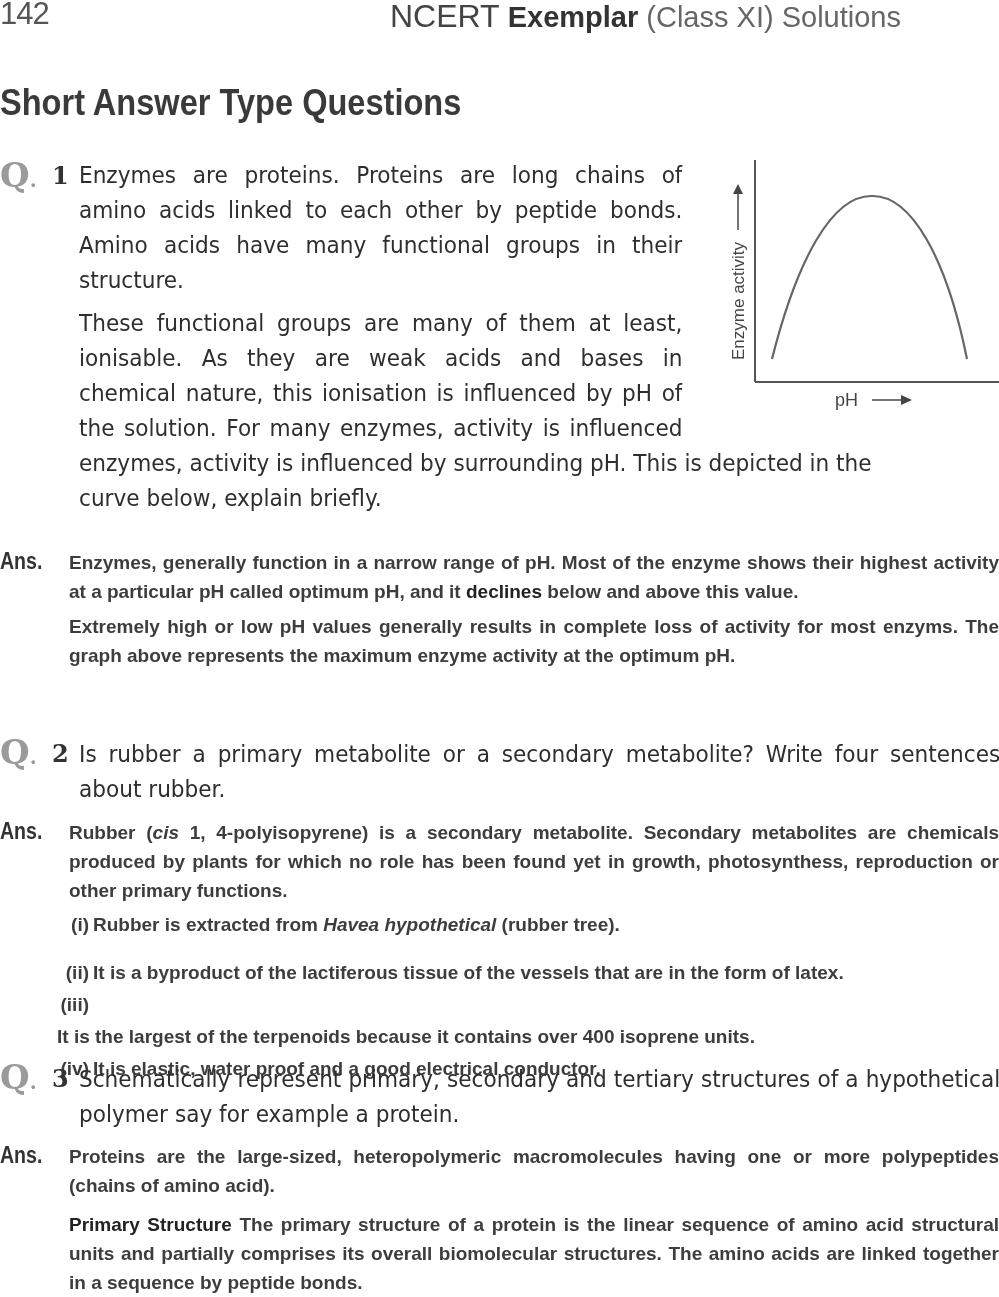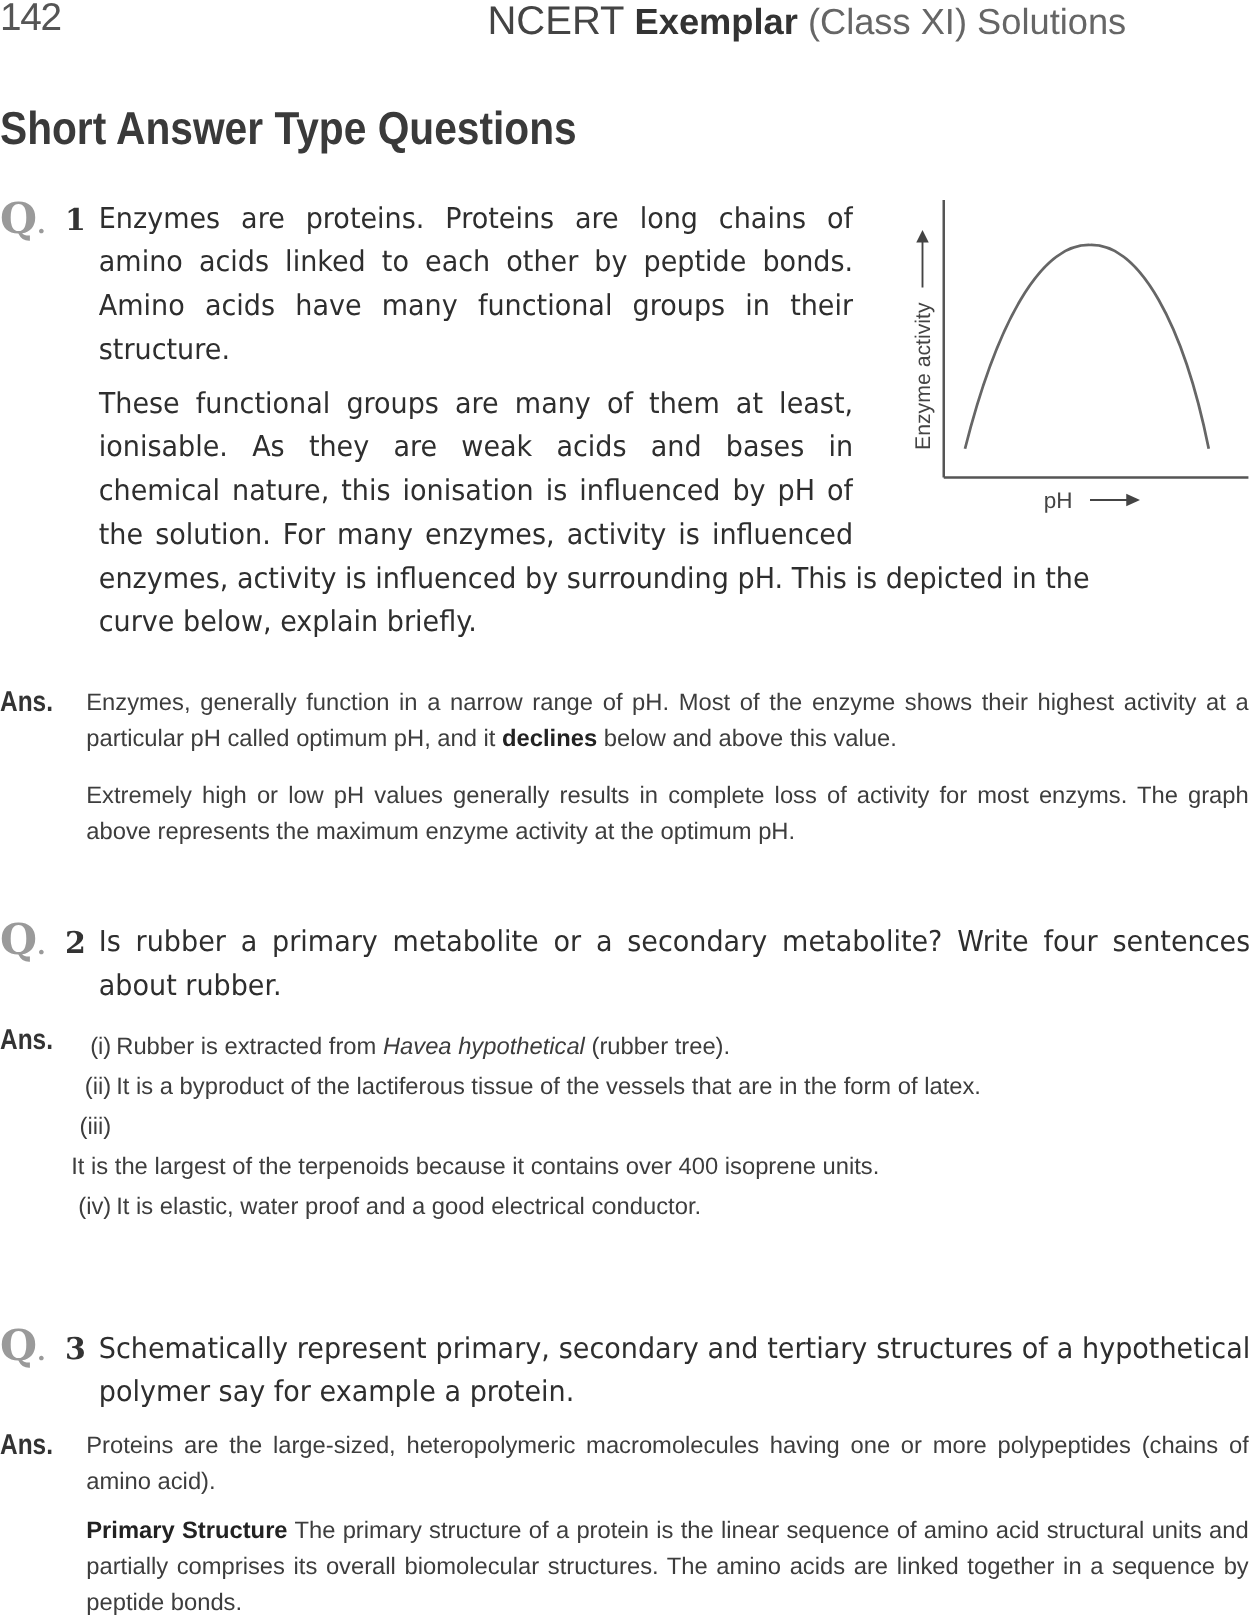--- a/index.html
+++ b/index.html
@@ -14,21 +14,21 @@
 
   .section-title { position: absolute; left: 0; top: 82px; font-family: "Liberation Sans", sans-serif; font-weight: bold; font-size: 37px; color: #3a3a3a; transform: scaleX(0.88); transform-origin: left; letter-spacing: 0px; white-space: nowrap; }
 
   .q-mark { position: absolute; left: 0; font-family: "DejaVu Serif", serif; font-weight: bold; font-size: 34px; color: #9a9a9a; line-height: 1; }
   .q-mark .dot { font-size: 20px; }
   .q-num { position: absolute; font-family: "DejaVu Serif", serif; font-weight: bold; font-size: 24px; color: #333; line-height: 1; }
   .q-text { position: absolute; left: 79px; font-family: "DejaVu Sans", sans-serif; font-size: 23px; line-height: 35px; color: #2e2e2e; text-align: justify; transform: scaleX(0.94); transform-origin: left top; }
   .q-text p { margin: 0; }
 
   .ans-label { position: absolute; left: 0; font-family: "Liberation Sans", sans-serif; font-weight: bold; font-size: 23px; color: #333; transform: scaleX(0.85); transform-origin: left; }
-  .ans-text { position: absolute; left: 69px; width: 930px; font-family: "Liberation Sans", sans-serif; font-size: 19px; line-height: 29px; color: #3d3d3d; text-align: justify; }
+  .ans-text { position: absolute; left: 69px; width: 930px; font-family: "Liberation Sans", sans-serif; font-size: 19px; line-height: 29px; color: #3d3d3d; text-align: justify; font-weight: bold; }
   .ans-text p { margin: 0; }
   .ans-text b { color: #222; }
   .list-item { display: flex; }
   .list-item .roman { width: 32px; text-align: right; padding-right: 4px; flex-shrink: 0; }
 
   .chart { position: absolute; left: 722px; top: 160px; width: 277px; height: 255px; }
 </style>
 </head>
 <body>
 
@@ -74,37 +74,38 @@
 
     <text x="113" y="246" font-family="Liberation Sans, sans-serif" font-size="18" fill="#444">pH</text>
     <line x1="150" y1="240" x2="182" y2="240" stroke="#444" stroke-width="1.5"></line>
     <polygon points="190,240 179,235 179,245" fill="#444"></polygon>
   </svg>
 </div>
 
 <div class="ans-label" style="top:548px;">Ans.</div>
 <div class="ans-text" style="top:548px;">
   <p><span>Enzymes, generally function in a narrow range of pH. Most of the enzyme shows their highest activity at a particular pH called optimum pH, and it </span><b>declines</b><span> below and above this value.</span></p>
-  <p style="margin-top:16px;">Extremely high or low pH values generally results in complete loss of activity for most enzyms. The graph above represents the maximum enzyme activity at the optimum pH.</p>
+  <p style="margin-top:6px;">Extremely high or low pH values generally results in complete loss of activity for most enzyms. The graph above represents the maximum enzyme activity at the optimum pH.</p>
 </div>
 
 <div>
   <div class="q-mark" style="top:735px;"><span>Q</span><span class="dot">.</span></div>
   <div class="q-num" style="left:52px; top:742px;">2</div>
   <div class="q-text" style="top:737px; width:980px;">Is rubber a primary metabolite or a secondary metabolite? Write four sentences about rubber.</div>
 </div>
 
 <div class="ans-label" style="top:818px;">Ans.</div>
 <div class="ans-text" style="top:818px;">
+  <p><span>Rubber (</span><i>cis</i><span> 1, 4-polyisopyrene) is a secondary metabolite. Secondary metabolites are chemicals produced by plants for which no role has been found yet in growth, photosynthess, reproduction or other primary functions.</span></p>
   <div style="margin-top:4px; margin-left:-12px; text-align:left;">
     <div class="list-item" style="line-height:32px;">
       <span class="roman">(i)</span>
       <span><span>Rubber is extracted from </span><i>Havea hypothetical</i><span> (rubber tree).</span></span>
     </div>
-    <div class="list-item" style="line-height:32px;">
+    <div class="list-item" style="line-height:32px;margin-top:16px;">
       <span class="roman">(ii)</span>
       <span>It is a byproduct of the lactiferous tissue of the vessels that are in the form of latex.</span>
     </div>
     <div class="list-item" style="line-height:32px;flex-direction:column;">
       <span class="roman">(iii)</span>
       <span>It is the largest of the terpenoids because it contains over 400 isoprene units.</span>
     </div>
     <div class="list-item" style="line-height:32px;">
       <span class="roman">(iv)</span>
       <span>It is elastic, water proof and a good electrical conductor.</span>

